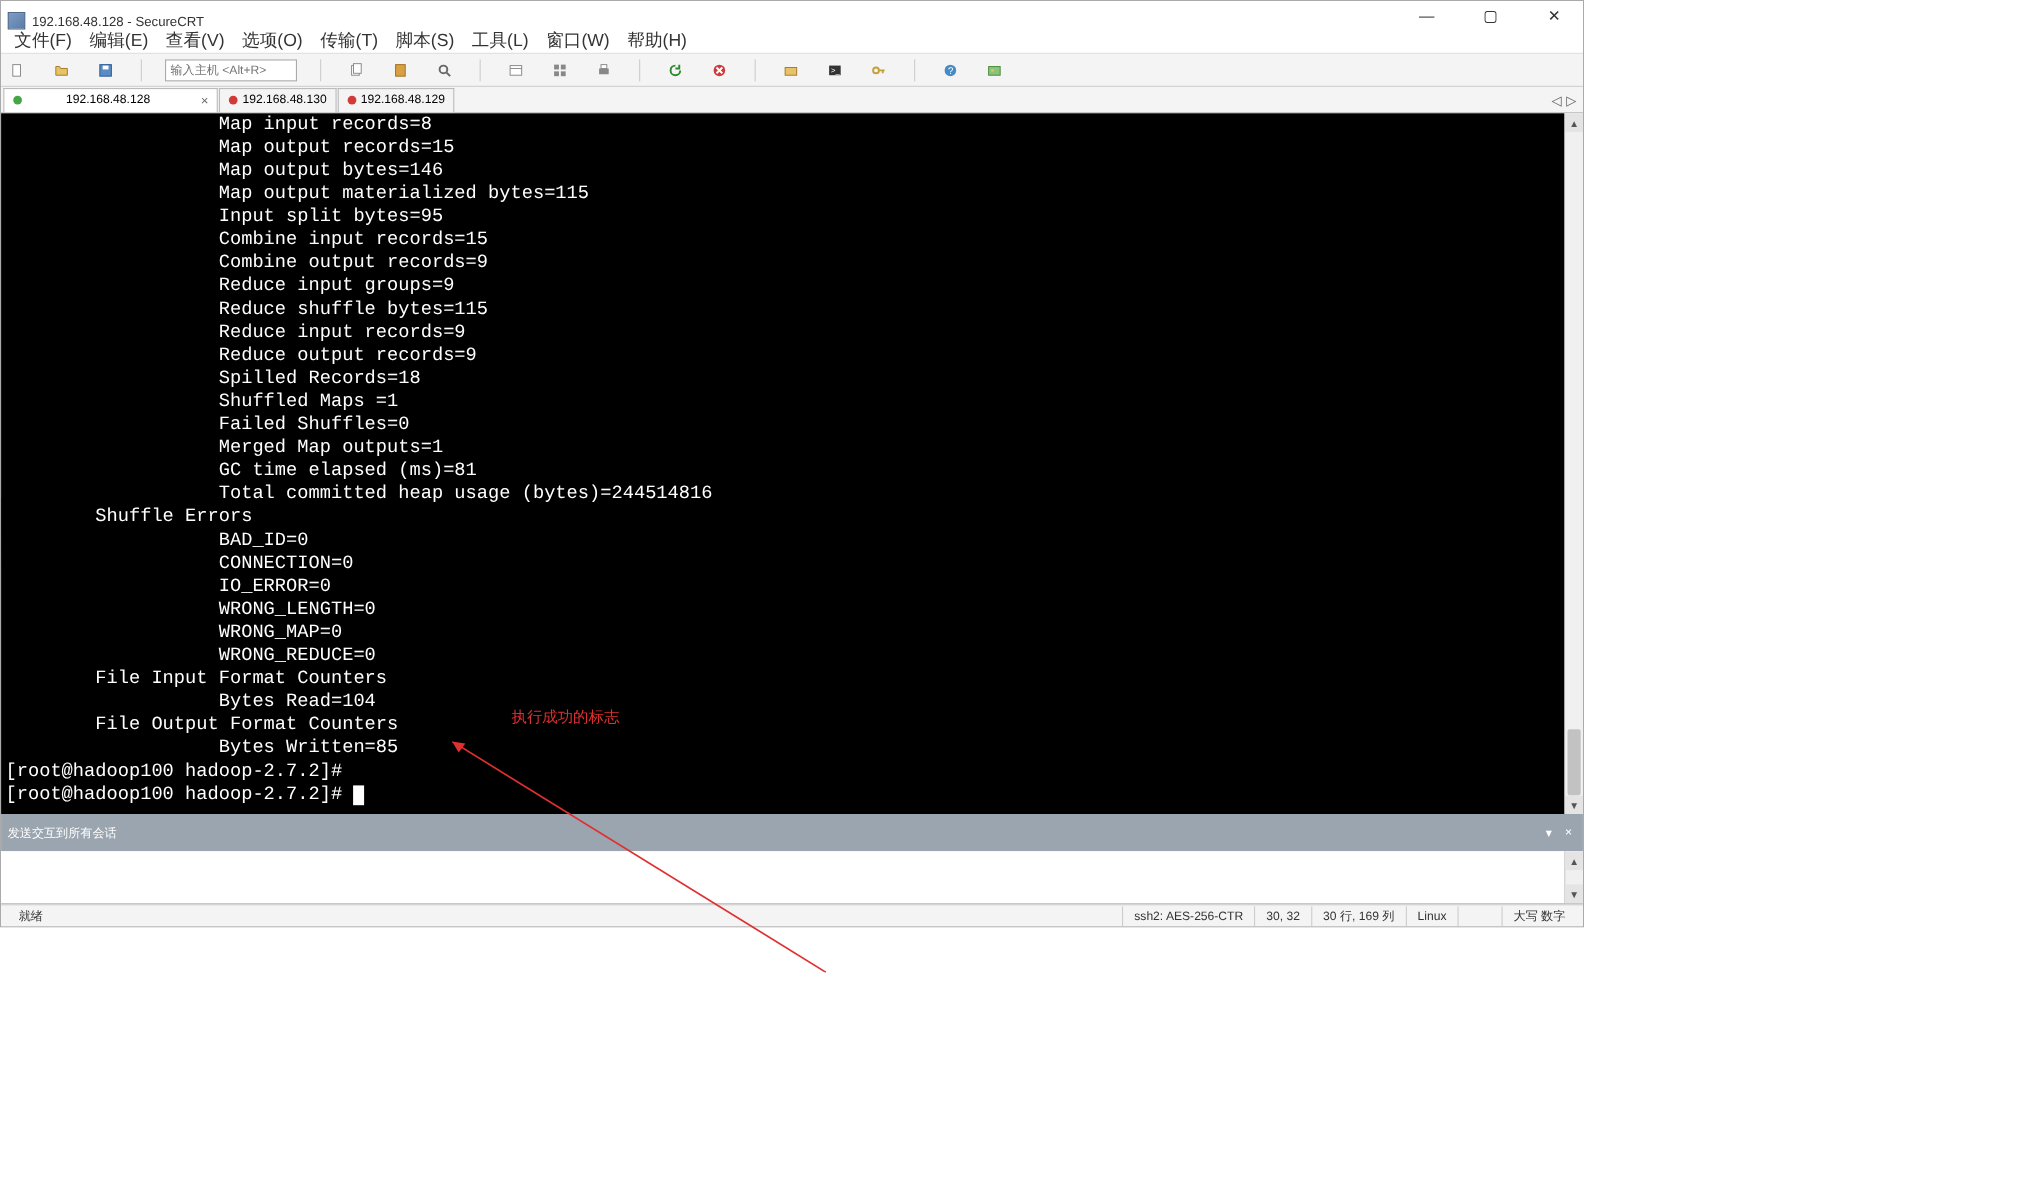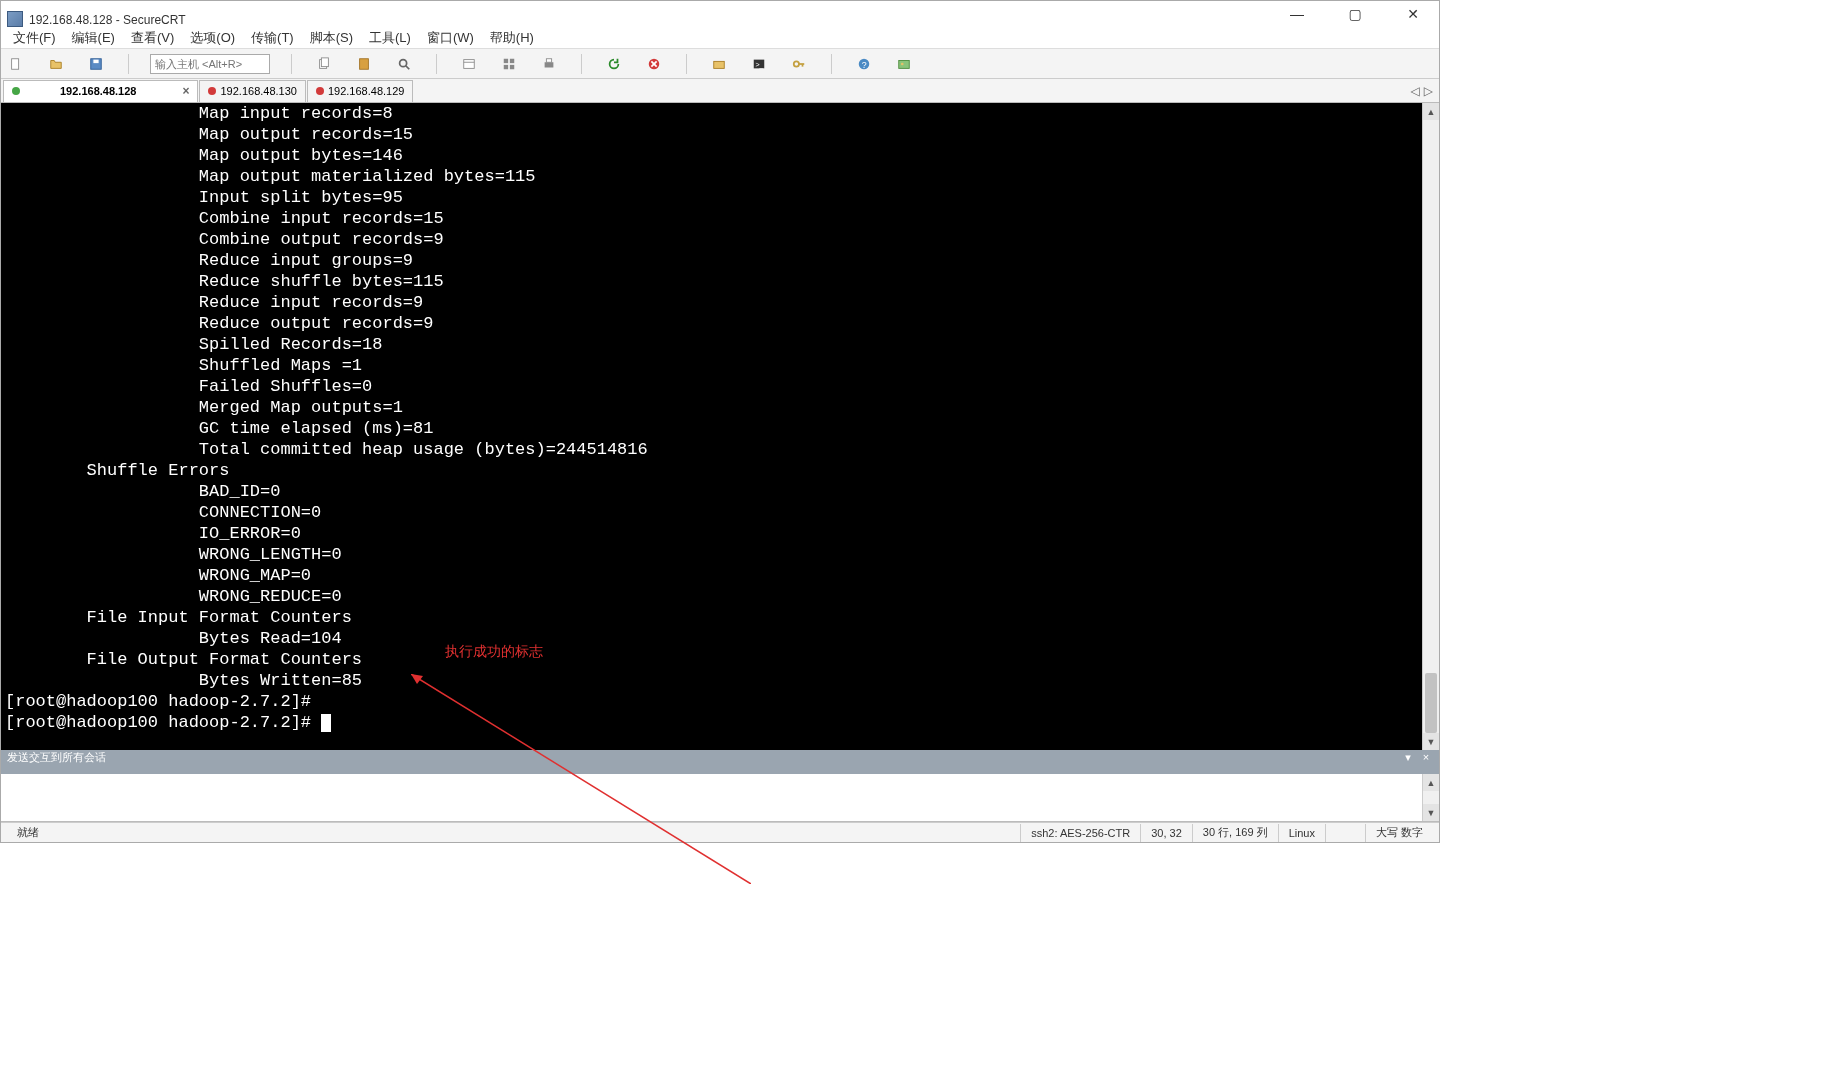--- a/index.html
+++ b/index.html
@@ -8,54 +8,54 @@
 
   
   .titlebar { display: flex; align-items: flex-end; height: 26px; background: #fff; padding: 0 6px; }
   .titlebar .appicon { width: 16px; height: 16px; background: linear-gradient(135deg,#7b9cc4 0%,#5b7da8 100%); border: 1px solid #3c5a80; margin-right: 6px; }
   .titlebar .title { flex: 1; font-size: 12px; color: #333; }
   .titlebar .winbtns { display: flex; gap: 18px; align-items: center; }
   .winbtn { width: 40px; height: 26px; display: flex; align-items: center; justify-content: center; font-size: 14px; color: #333; cursor: pointer; }
 
   
   .menubar { display: flex; align-items: center; height: 22px; padding: 0 4px; background: #fff; border-bottom: 1px solid #ddd; }
-  .menubar span { padding: 2px 8px; font-size: 13px; color: #333; cursor: pointer; }
+  .menubar span { padding: 2px 8px; font-size: 16px; color: #333; cursor: pointer; }
 
   
   .toolbar { display: flex; align-items: center; height: 30px; padding: 2px 4px; background: #f4f4f4; border-bottom: 1px solid #ccc; gap: 18px; }
   .tbtn { width: 22px; height: 22px; display: flex; align-items: center; justify-content: center; border: 1px solid transparent; border-radius: 2px; cursor: pointer; }
   .tbtn svg { width: 14px; height: 14px; }
   .tsep { width: 1px; height: 20px; background: #ccc; margin: 0 3px; }
   .hostinput { width: 120px; height: 20px; background: #fff; border: 1px solid #aaa; padding: 0 4px; font-size: 11px; color: #888; }
 
   
   .tabstrip { display: flex; align-items: center; height: 24px; background: #f4f4f4; border-bottom: 1px solid #bbb; padding-left: 2px; }
   .tab { display: flex; align-items: center; height: 22px; padding: 0 8px; margin-right: 1px; border: 1px solid #bbb; border-bottom: none; background: #f4f4f4; border-radius: 0; font-size: 11px; cursor: pointer; gap: 4px; }
-  .tab.active { background: #fff; font-weight: bold; gap: 40px; }
+  .tab.active { background: #fff; font-weight: normal; gap: 40px; }
   .tabicon { width: 8px; height: 8px; border-radius: 4px; }
   .ti-green { background: #46a646; }
   .ti-red { background: #d23a3a; }
   .tabclose { margin-left: 6px; font-size: 12px; color: #666; }
   .tabnav { margin-left: auto; display: flex; align-items: center; padding-right: 6px; gap: 4px; color: #666; }
 
   
   .terminal-wrap { flex: 1; display: flex; background: #e5e5e5; position: relative; }
   .terminal { flex: 1; background: #000; color: #fff; font-family: "Consolas","Courier New",monospace; font-size: 17px; line-height: 21px; padding: 0 4px 4px 4px; white-space: pre; overflow: hidden; position: relative; }
   .terminal .cursor { display: inline-block; width: 10px; height: 18px; background: #fff; vertical-align: text-bottom; }
   .vscroll { width: 17px; background: #f0f0f0; display: flex; flex-direction: column; border-left: 1px solid #ccc; }
   .vscroll .arrow { height: 17px; background: #e4e4e4; display: flex; align-items: center; justify-content: center; font-size: 9px; color: #555; cursor: pointer; }
   .vscroll .track { flex: 1; background: #f0f0f0; position: relative; }
   .vscroll .thumb { position: absolute; left: 2px; right: 2px; bottom: 0; height: 60px; background: #c2c2c2; border-radius: 2px; }
 
   
-  .annot { position: absolute; left: 444px; top: 540px; color: #e03030; font-size: 14px; font-family: Liberation Mono, monospace; pointer-events: none; }
+  .annot { position: absolute; left: 464px; top: 540px; color: #e03030; font-size: 14px; font-family: Liberation Mono, monospace; pointer-events: none; }
   .annot-line { position: absolute; left: 410px; top: 571px; width: 340px; height: 210px; pointer-events: none; }
 
   
-  .sendpanel-hdr { display: flex; align-items: flex-start; height: 24px; background: #9aa5b0; color: #fff; font-size: 11px; padding: 0 6px; }
+  .sendpanel-hdr { display: flex; align-items: center; height: 34px; background: #9aa5b0; color: #fff; font-size: 11px; padding: 0 6px; }
   .sendpanel-hdr .spacer { flex: 1; }
   .sendpanel-hdr .hbtn { width: 14px; height: 14px; display:flex; align-items:center; justify-content:center; color:#fff; cursor:pointer; margin-left:4px; font-size:11px; }
   .sendpanel { height: 48px; background: #fff; border-bottom: 1px solid #bbb; display: flex; }
   .sendpanel textarea { flex:1; border:none; resize:none; font-family: "Consolas",monospace; font-size:12px; padding:2px 4px; outline:none; }
   .sendpanel .vscroll2 { width: 17px; background:#f0f0f0; border-left:1px solid #ccc; display:flex; flex-direction:column; }
   .sendpanel .vscroll2 .arrow { height:17px; background:#e4e4e4; display:flex; align-items:center; justify-content:center; font-size:9px; color:#555; }
 
   
   .statusbar { display: flex; align-items: center; height: 20px; background: #f4f4f4; border-top: 1px solid #ccc; font-size: 11px; color: #333; padding: 0 6px; justify-content: center; }
   .statusbar .cell { padding: 0 10px; border-right: 1px solid #ccc; height: 18px; display:flex; align-items:center; }

